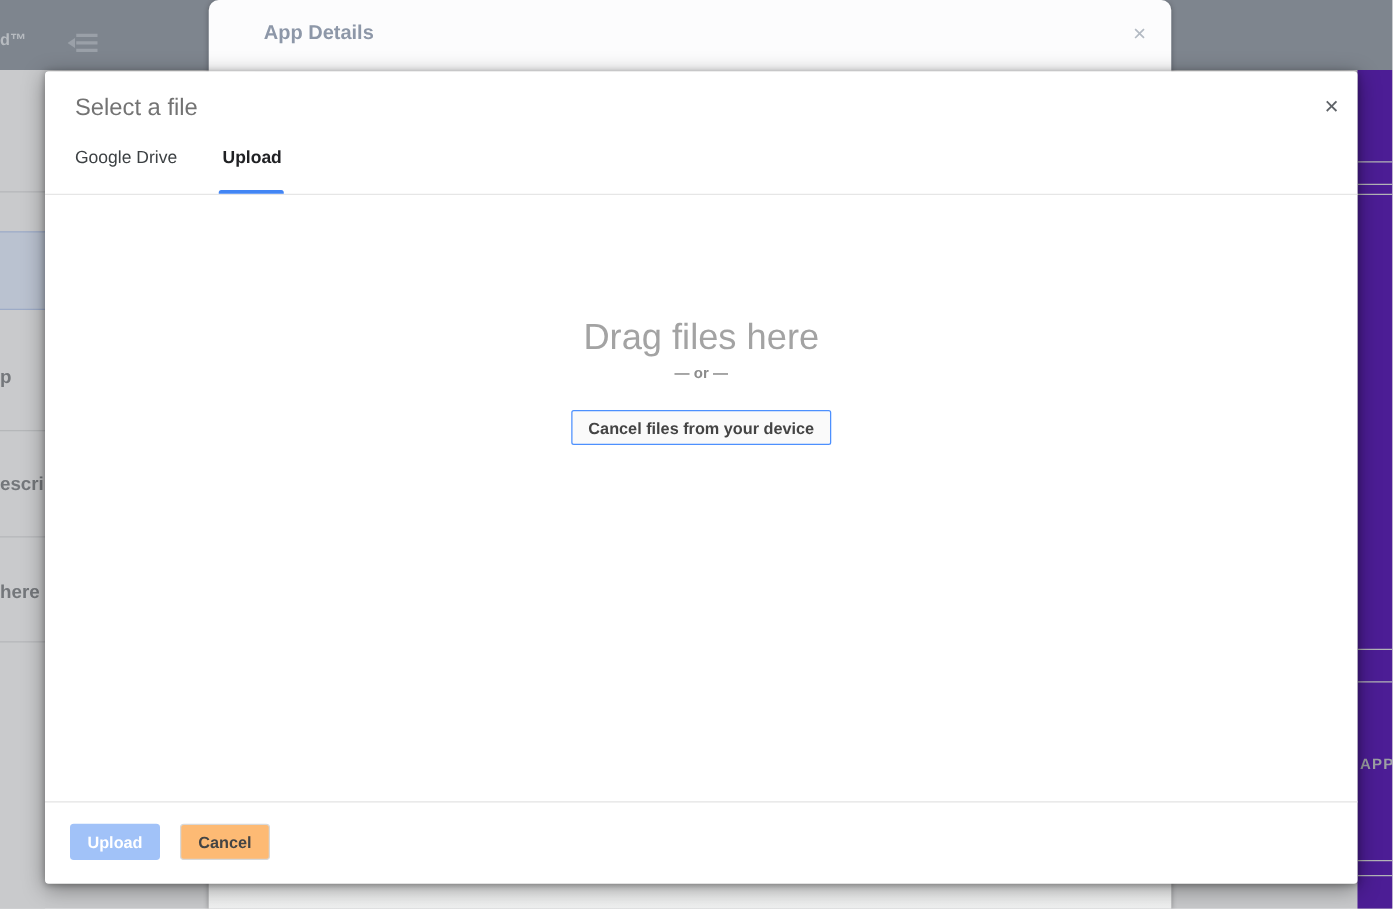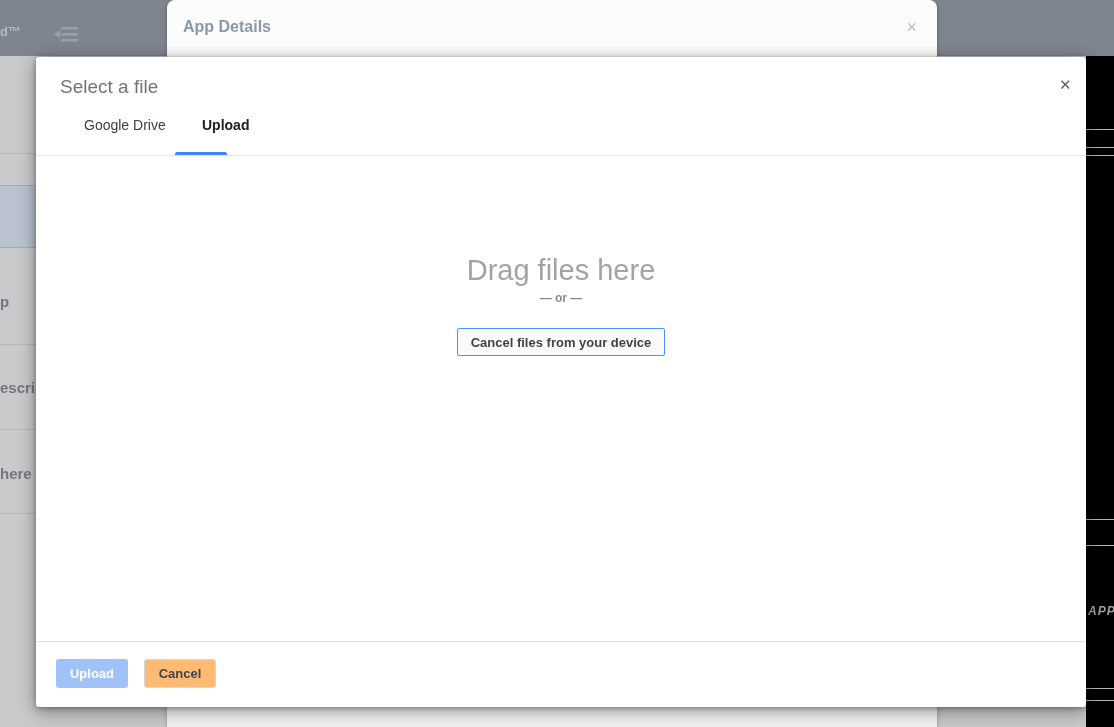--- a/index.html
+++ b/index.html
@@ -24,35 +24,35 @@
   .left-strip { left:0; top:56px; width:36px; height:671px; background:#c9cacc; overflow:hidden; }
   .left-line { position:absolute; left:0; width:36px; height:1px; background:#b5b7b9; }
   .selected-row {
     position:absolute; left:0; top:129px; width:36px; height:63px;
     background:#bac2d0; border-top:1px solid #9dabc7; border-bottom:1px solid #9dabc7;
   }
   .frag-label {
     position:absolute; left:0; color:#74777b; font-size:15px; font-weight:700; white-space:nowrap;
   }
 
-  .right-strip { left:1086px; top:56px; width:28px; height:671px; background:#000000; overflow:hidden;font-style:italic; }
+  .right-strip { left:1086px; top:56px; width:28px; height:671px; background:#4c1d95; overflow:hidden; }
   .right-line { position:absolute; left:0; width:28px; height:1px; background:#b3b5b8; }
   .apps-label {
     position:absolute; left:2px; top:548px; color:#9da0a4; font-size:12px; font-weight:700; letter-spacing:1px;
   }
 
   
   .appdetails-sheet {
     left:167px; top:0; width:770px; height:727px;
     background:linear-gradient(to bottom,#fcfcfd 0%,#fcfcfd 88%,#f0f1f1 100%);
     border-radius:8px 8px 0 0;
     box-shadow:0 1px 4px rgba(0,0,0,.25);
   }
   .appdetails-title {
-    position:absolute; left:16px; top:18px;
+    position:absolute; left:44px; top:18px;
     color:#8d97a8; font-size:16px; font-weight:700;
   }
   .appdetails-close {
     position:absolute; right:20px; top:17px;
     color:#b3bac3; font-size:18px; font-weight:400; line-height:20px; cursor:pointer;
   }
 
   
   .select-dialog {
     left:36px; top:57px; width:1050px; height:650px;
@@ -64,21 +64,21 @@
     color:#737373; font-size:19px; font-weight:400;
   }
   .dlg-close {
     position:absolute; left:1019px; top:15px;
     color:#5f6368; font-size:15px; font-weight:700; cursor:pointer; padding:4px;
   }
   .tabs {
     position:absolute; left:0; top:60px; width:1050px; height:39px;
     border-bottom:1px solid #e6e6e6;
   }
-  .tab { position:absolute; top:0; height:39px; font-size:14px; cursor:pointer;margin-left:24px; }
+  .tab { position:absolute; top:0; height:39px; font-size:14px; cursor:pointer; }
   .tab-drive { left:24px; color:#3c4043; font-weight:400; }
   .tab-upload { left:142px; color:#202124; font-weight:700; }
   .tab-underline {
     position:absolute; left:139px; top:95px; width:52px; height:3px;
     border-radius:2px 2px 0 0;
   }
 
   .dropzone {
     position:absolute; left:0; top:100px; width:1050px; height:484px;
     display:flex; flex-direction:column; align-items:center;

